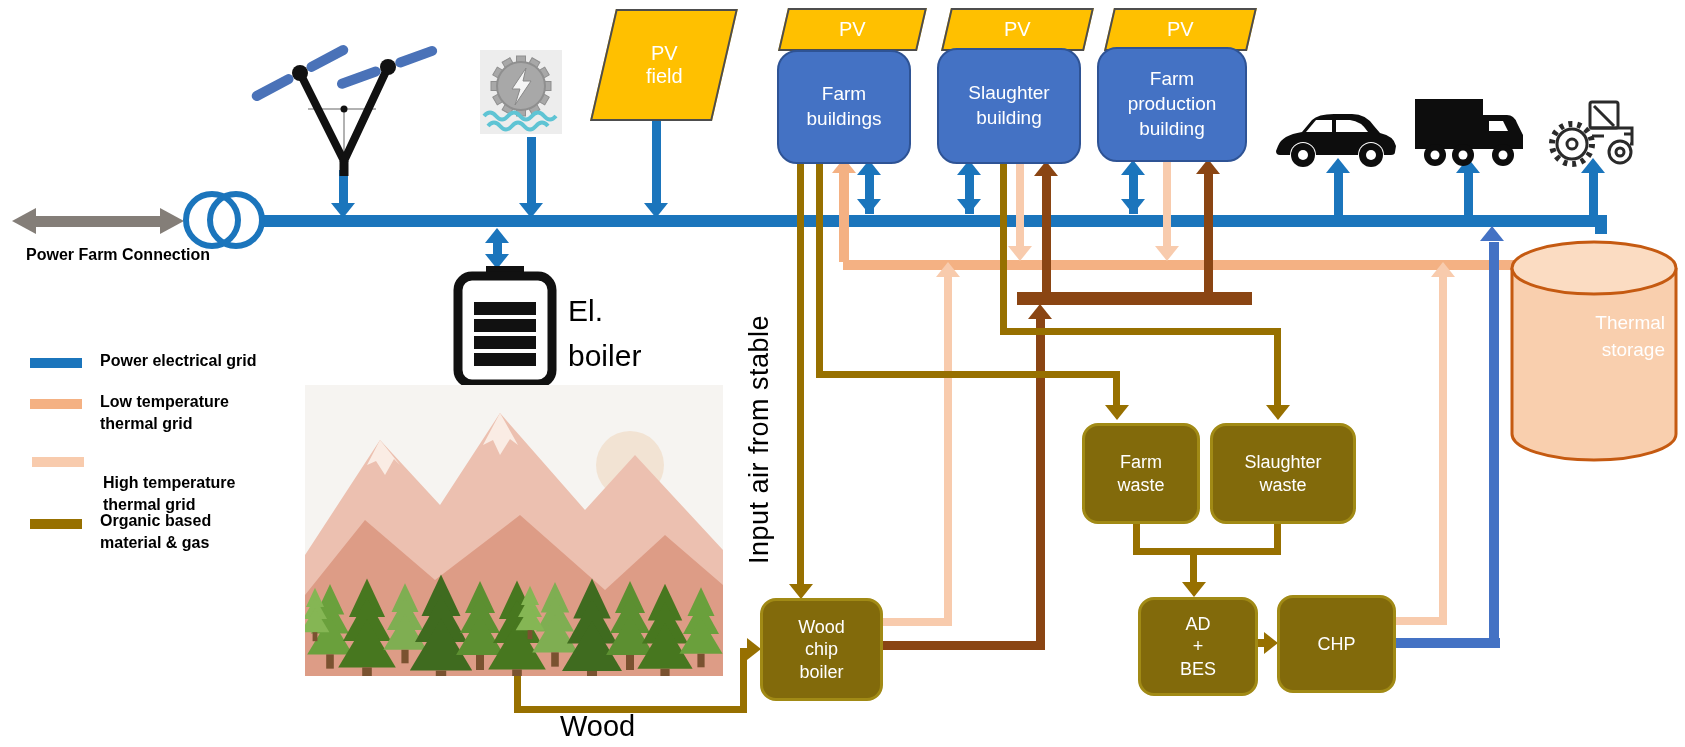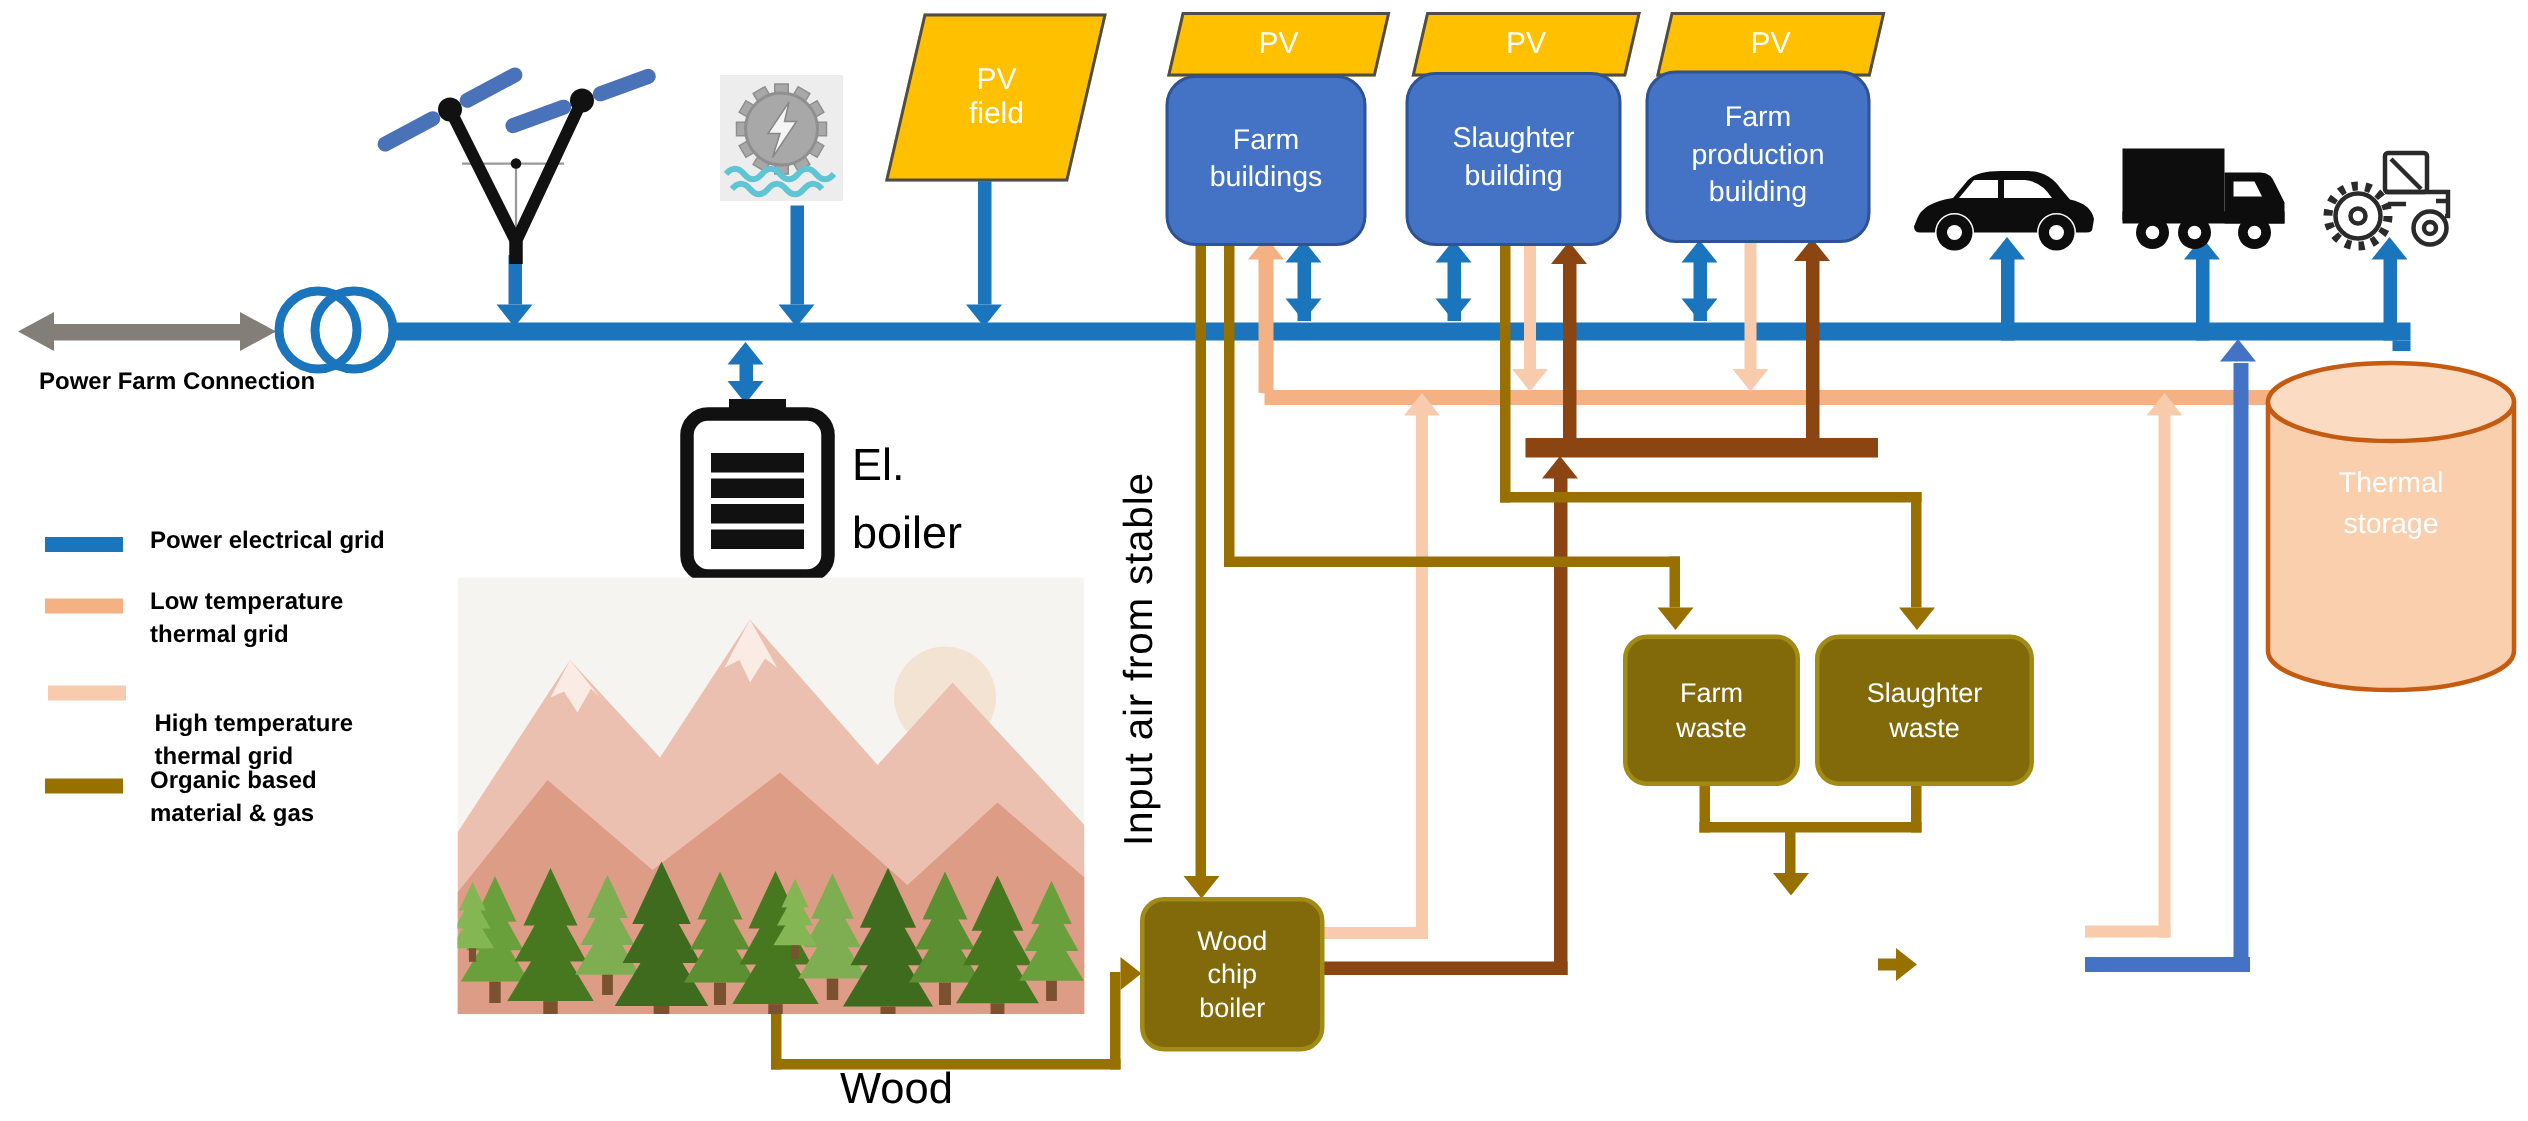--- a/index.html
+++ b/index.html
@@ -18,21 +18,21 @@
             font-size:18px;line-height:1.25;white-space:pre-line}
   .pvskew{position:absolute;background:#ffc000;border:2px solid #4d4d4d;
           transform:skewX(-13deg);transform-origin:0 100%;
           color:#fff;display:flex;align-items:center;justify-content:center;
           font-size:20px;white-space:pre-line;text-align:center}
   .pvskew .unskew{transform:skewX(13deg)}
   .lbl{position:absolute;color:#000}
   .legend-label{font-weight:bold;font-size:16px;line-height:1.35;white-space:pre-line}
   .vert-text{position:absolute;writing-mode:vertical-rl;transform:rotate(180deg);
              font-size:27px;color:#000;letter-spacing:.5px}
-  .boxtext{position:absolute;color:#fff;text-align:center;white-space:pre-line}
+  .boxtext{position:absolute;color:#fff;text-align:right;white-space:pre-line}
 </style>
 </head>
 <body>
 
 <div id="canvas">
 
   <div class="seg" style="--c:#1b75bc;left:262px;top:215px;width:1345px;height:12px"></div>
   <div class="seg" style="--c:#1b75bc;left:1595px;top:227px;width:12px;height:7px"></div>
 
   <div class="seg" style="--c:#847e78;left:36px;top:216px;width:124px;height:11px"></div>
@@ -325,20 +325,28 @@
 boiler</span>
   </div>
   <div class="olivebox" style="left:1082px;top:423px;width:112px;height:95px">
     <span>Farm
 waste</span>
   </div>
   <div class="olivebox" style="left:1210px;top:423px;width:140px;height:95px">
     <span>Slaughter
 waste</span>
   </div>
+  <div class="olivebox" style="left:1138px;top:597px;width:114px;height:93px">
+    <span>AD
++
+BES</span>
+  </div>
+  <div class="olivebox" style="left:1277px;top:595px;width:113px;height:92px">
+    <span>CHP</span>
+  </div>
 
   <svg style="position:absolute;left:1508px;top:236px" width="172" height="232" viewBox="0 0 172 232">
     <path d="M4,32 L4,198 A82,26 0 0 0 168,198 L168,32" fill="#f9cfae" stroke="#c55a11" stroke-width="3"></path>
     <ellipse cx="86" cy="32" rx="82" ry="26" fill="#fbdcc2" stroke="#c55a11" stroke-width="3"></ellipse>
   </svg>
   <div class="boxtext" style="left:1523px;top:310px;width:142px;font-size:19px;line-height:1.4">Thermal
 storage</div>
 
 </div>
 

